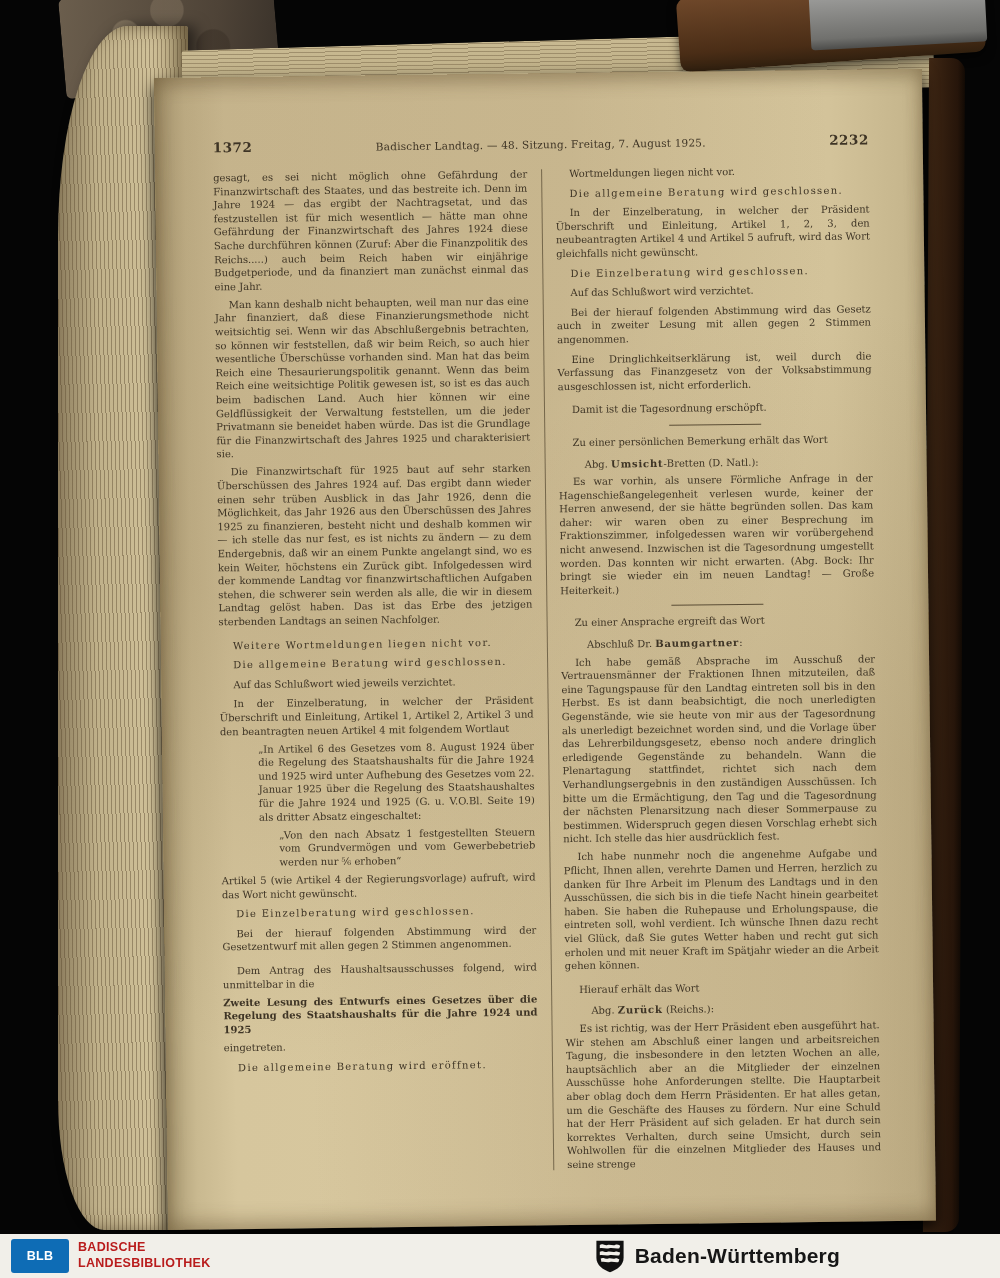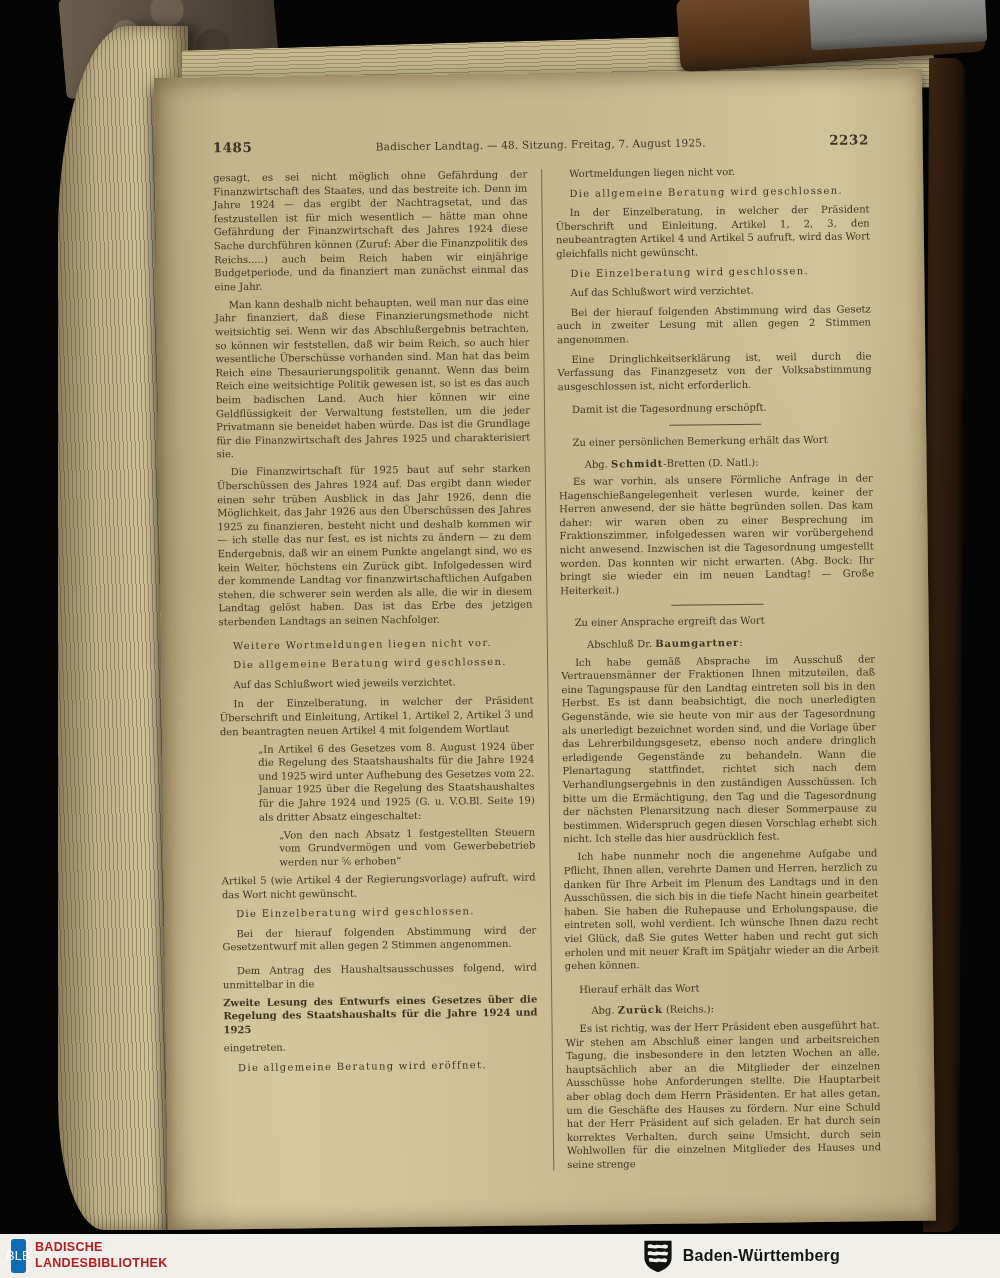--- a/index.html
+++ b/index.html
@@ -66,44 +66,44 @@
   .bold-head{font-weight:bold;}
   .speaker{margin:8px 0 4px 26px !important;}
   .speaker .sp-name{font-weight:bold;letter-spacing:.8px;}
   .section-rule{width:92px;border-top:1px solid rgba(62,50,30,.8);margin:9px auto 9px auto;height:0;}
 
   
   .viewer-footer{position:absolute;left:0;right:0;bottom:0;height:44px;background:#f1efe9;
     display:flex;align-items:center;justify-content:space-between;
     font-family:"Liberation Sans", sans-serif;}
   .footer-left{display:flex;align-items:center;gap:9px;margin-left:11px;cursor:pointer;}
-  .blb-badge{width:15px;height:34px;background:#0e6cb5;border-radius:3px;color:#fff;
-    display:flex;align-items:center;justify-content:center;font-weight:normal;font-size:12.5px;letter-spacing:.3px;}
+  .blb-badge{width:58px;height:34px;background:#0e6cb5;border-radius:3px;color:#fff;
+    display:flex;align-items:center;justify-content:center;font-weight:bold;font-size:12.5px;letter-spacing:.3px;}
   .lib-name{color:#b91c1c;font-weight:bold;font-size:12.5px;line-height:1.25;letter-spacing:.3px;}
   .footer-right{display:flex;align-items:center;gap:8px;margin-right:160px;cursor:pointer;}
-  .bw-name{color:#161616;font-weight:bold;font-size:16px;letter-spacing:.2px;}
+  .bw-name{color:#161616;font-weight:bold;font-size:21px;letter-spacing:.2px;}
   .bw-crest{width:34px;height:36px;display:block;}
 </style>
 </head>
 <body>
 
 <div class="screen">
 
   <div class="board-corner"></div>
   <div class="page-stack"></div>
   <div class="top-pages"></div>
   <div class="spine-top"></div>
   <div class="cloth-corner"></div>
   <div class="right-edge"></div>
 
   <div class="scan-page">
     <div class="page-inner">
 
       <div class="page-header">
-        <span class="page-num">1485</span>
+        <span class="page-num">1372</span>
         <span class="running-title">Badischer Landtag. — 48. Sitzung. Freitag, 7. August 1925.</span>
         <span class="page-num">2232</span>
       </div>
 
       <div class="columns">
         <div class="col-divider"></div>
 
         <div class="col">
           <p>gesagt, es sei nicht möglich ohne Gefährdung der Finanzwirtschaft des Staates, und das bestreite ich. Denn im Jahre 1924 — das ergibt der Nachtragsetat, und das festzustellen ist für mich wesentlich — hätte man ohne Gefährdung der Finanzwirtschaft des Jahres 1924 diese Sache durchführen können (Zuruf: Aber die Finanzpolitik des Reichs.....) auch beim Reich haben wir einjährige Budgetperiode, und da finanziert man zunächst einmal das eine Jahr.</p>
           <p class="ind">Man kann deshalb nicht behaupten, weil man nur das eine Jahr finanziert, daß diese Finanzierungsmethode nicht weitsichtig sei. Wenn wir das Abschlußergebnis betrachten, so können wir feststellen, daß wir beim Reich, so auch hier wesentliche Überschüsse vorhanden sind. Man hat das beim Reich eine Thesaurierungspolitik genannt. Wenn das beim Reich eine weitsichtige Politik gewesen ist, so ist es das auch beim badischen Land. Auch hier können wir eine Geldflüssigkeit der Verwaltung feststellen, um die jeder Privatmann sie beneidet haben würde. Das ist die Grundlage für die Finanzwirtschaft des Jahres 1925 und charakterisiert sie.</p>
@@ -127,21 +127,21 @@
           <p class="ind">Wortmeldungen liegen nicht vor.</p>
           <p class="ind gap-s sperr">Die allgemeine Beratung wird geschlossen.</p>
           <p class="ind gap-s">In der Einzelberatung, in welcher der Präsident Überschrift und Einleitung, Artikel 1, 2, 3, den neubeantragten Artikel 4 und Artikel 5 aufruft, wird das Wort gleichfalls nicht gewünscht.</p>
           <p class="ind gap-s sperr">Die Einzelberatung wird geschlossen.</p>
           <p class="ind gap-s">Auf das Schlußwort wird verzichtet.</p>
           <p class="ind gap-s">Bei der hierauf folgenden Abstimmung wird das Gesetz auch in zweiter Lesung mit allen gegen 2 Stimmen angenommen.</p>
           <p class="ind gap-s">Eine Dringlichkeitserklärung ist, weil durch die Verfassung das Finanzgesetz von der Volksabstimmung ausgeschlossen ist, nicht erforderlich.</p>
           <p class="ind gap">Damit ist die Tagesordnung erschöpft.</p>
           <div class="section-rule"></div>
           <p class="ind">Zu einer persönlichen Bemerkung erhält das Wort</p>
-          <p class="speaker"><span>Abg. </span><span class="sp-name">Schmidt</span><span>-Bretten (D. Natl.):</span></p>
+          <p class="speaker"><span>Abg. </span><span class="sp-name">Umsicht</span><span>-Bretten (D. Natl.):</span></p>
           <p class="ind">Es war vorhin, als unsere Förmliche Anfrage in der Hagenschießangelegenheit verlesen wurde, keiner der Herren anwesend, der sie hätte begründen sollen. Das kam daher: wir waren oben zu einer Besprechung im Fraktionszimmer, infolgedessen waren wir vorübergehend nicht anwesend. Inzwischen ist die Tagesordnung umgestellt worden. Das konnten wir nicht erwarten. (Abg. Bock: Ihr bringt sie wieder ein im neuen Landtag! — Große Heiterkeit.)</p>
           <div class="section-rule"></div>
           <p class="ind">Zu einer Ansprache ergreift das Wort</p>
           <p class="speaker"><span>Abschluß Dr. </span><span class="sp-name">Baumgartner</span><span>:</span></p>
           <p class="ind">Ich habe gemäß Absprache im Ausschuß der Vertrauensmänner der Fraktionen Ihnen mitzuteilen, daß eine Tagungspause für den Landtag eintreten soll bis in den Herbst. Es ist dann beabsichtigt, die noch unerledigten Gegenstände, wie sie heute von mir aus der Tagesordnung als unerledigt bezeichnet worden sind, und die Vorlage über das Lehrerbildungsgesetz, ebenso noch andere dringlich erledigende Gegenstände zu behandeln. Wann die Plenartagung stattfindet, richtet sich nach dem Verhandlungsergebnis in den zuständigen Ausschüssen. Ich bitte um die Ermächtigung, den Tag und die Tagesordnung der nächsten Plenarsitzung nach dieser Sommerpause zu bestimmen. Widerspruch gegen diesen Vorschlag erhebt sich nicht. Ich stelle das hier ausdrücklich fest.</p>
           <p class="ind">Ich habe nunmehr noch die angenehme Aufgabe und Pflicht, Ihnen allen, verehrte Damen und Herren, herzlich zu danken für Ihre Arbeit im Plenum des Landtags und in den Ausschüssen, die sich bis in die tiefe Nacht hinein gearbeitet haben. Sie haben die Ruhepause und Erholungspause, die eintreten soll, wohl verdient. Ich wünsche Ihnen dazu recht viel Glück, daß Sie gutes Wetter haben und recht gut sich erholen und mit neuer Kraft im Spätjahr wieder an die Arbeit gehen können.</p>
           <p class="ind gap">Hierauf erhält das Wort</p>
           <p class="speaker"><span>Abg. </span><span class="sp-name">Zurück</span><span> (Reichs.):</span></p>
           <p class="ind">Es ist richtig, was der Herr Präsident eben ausgeführt hat. Wir stehen am Abschluß einer langen und arbeitsreichen Tagung, die insbesondere in den letzten Wochen an alle, hauptsächlich aber an die Mitglieder der einzelnen Ausschüsse hohe Anforderungen stellte. Die Hauptarbeit aber oblag doch dem Herrn Präsidenten. Er hat alles getan, um die Geschäfte des Hauses zu fördern. Nur eine Schuld hat der Herr Präsident auf sich geladen. Er hat durch sein korrektes Verhalten, durch seine Umsicht, durch sein Wohlwollen für die einzelnen Mitglieder des Hauses und seine strenge</p>
         </div>

